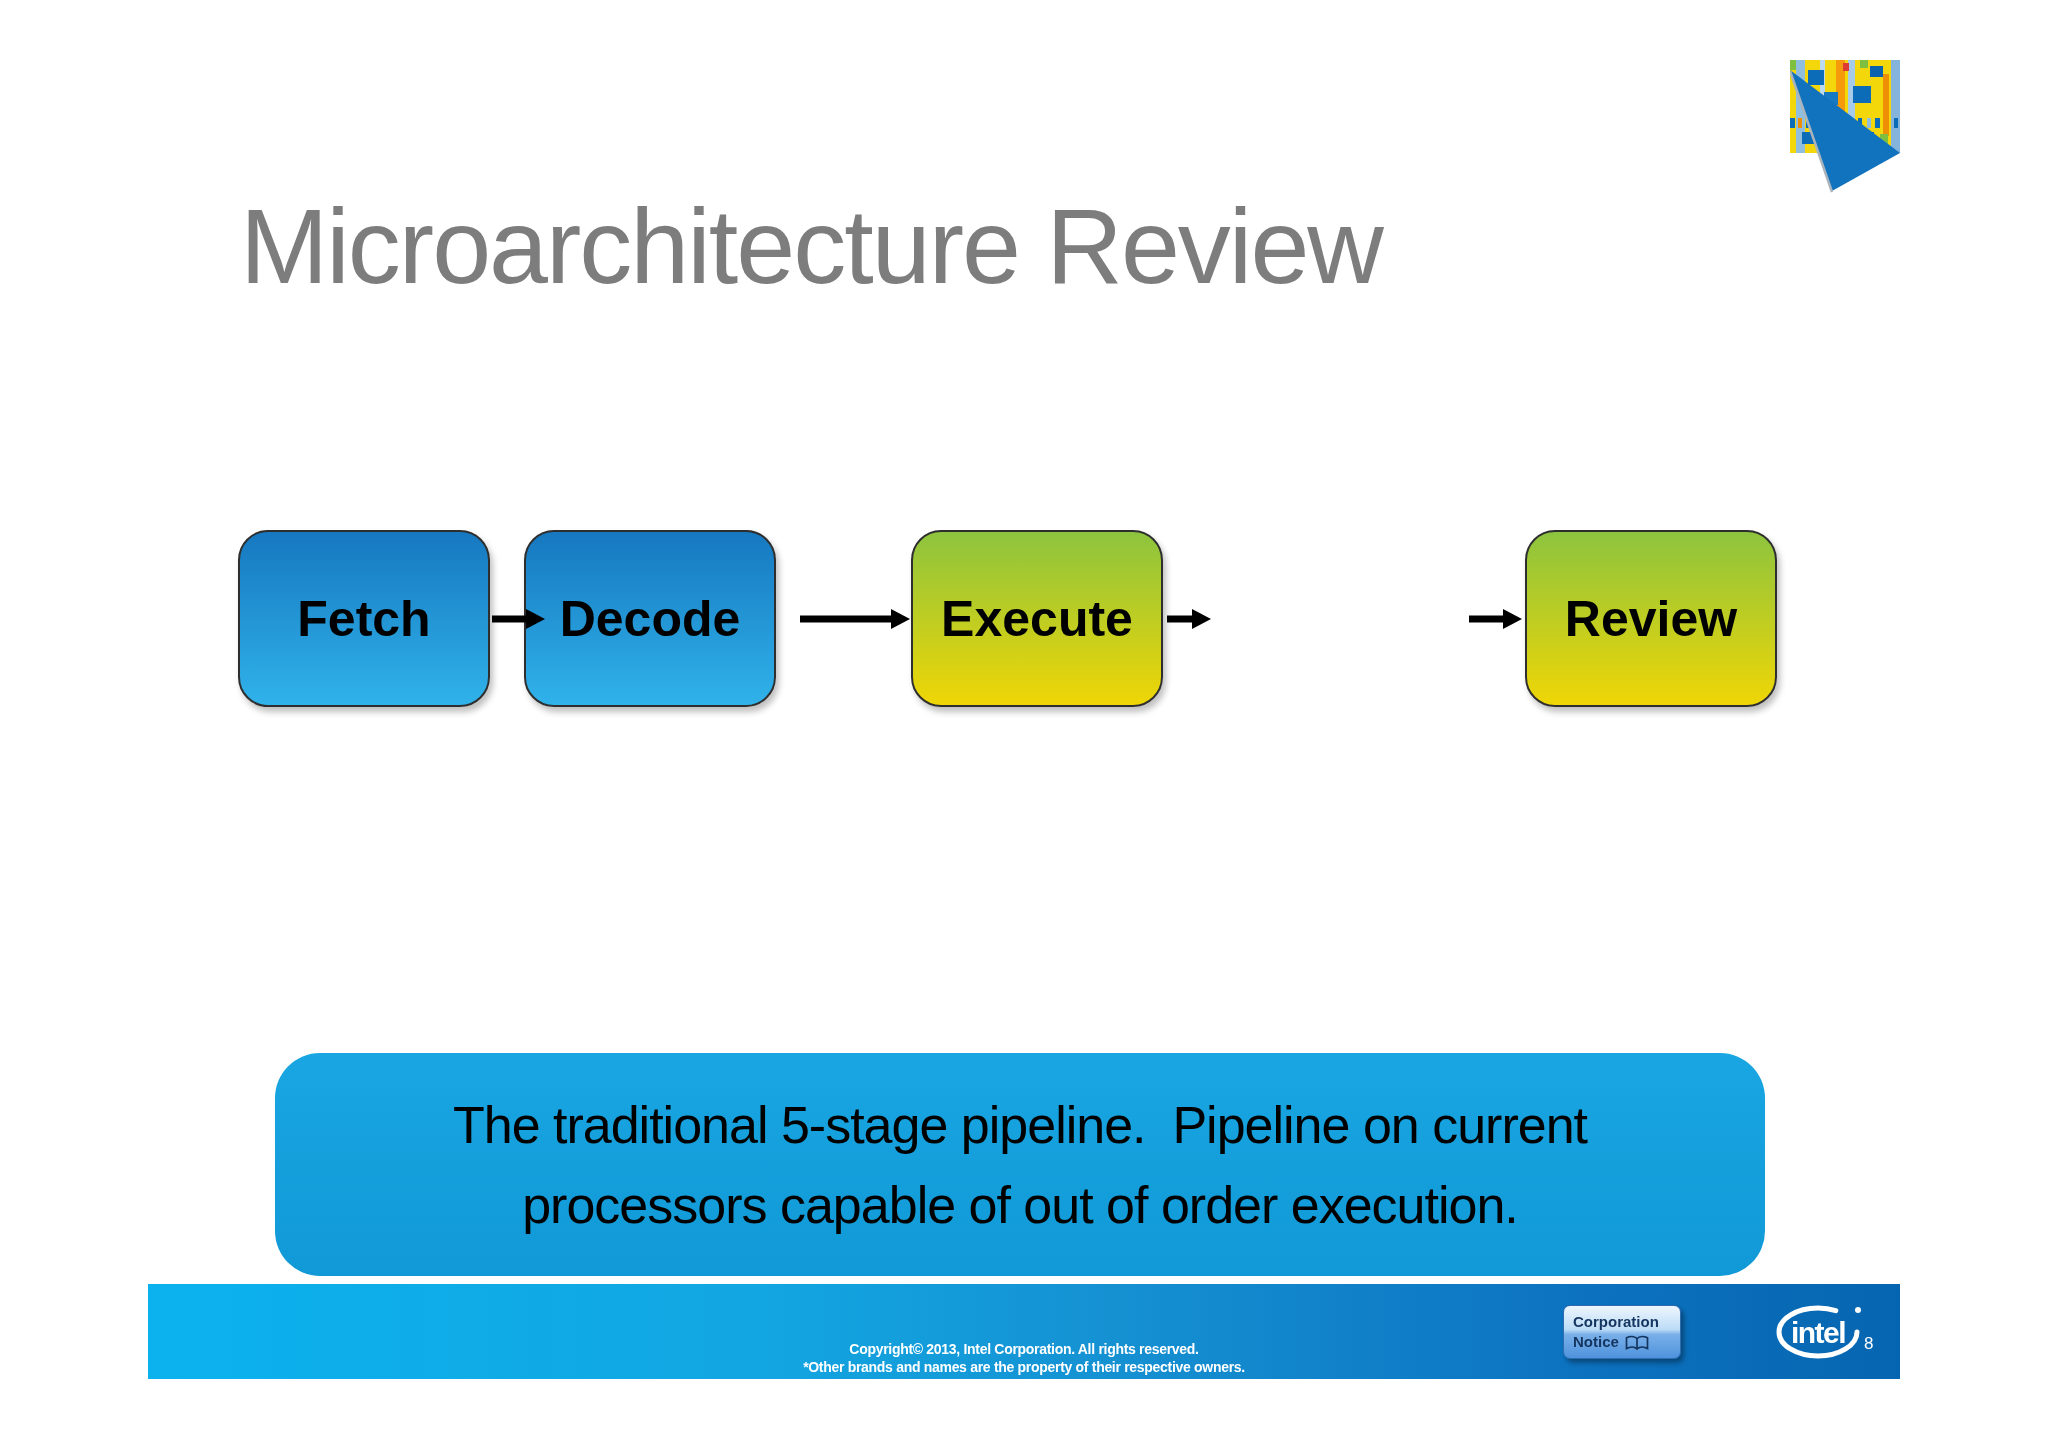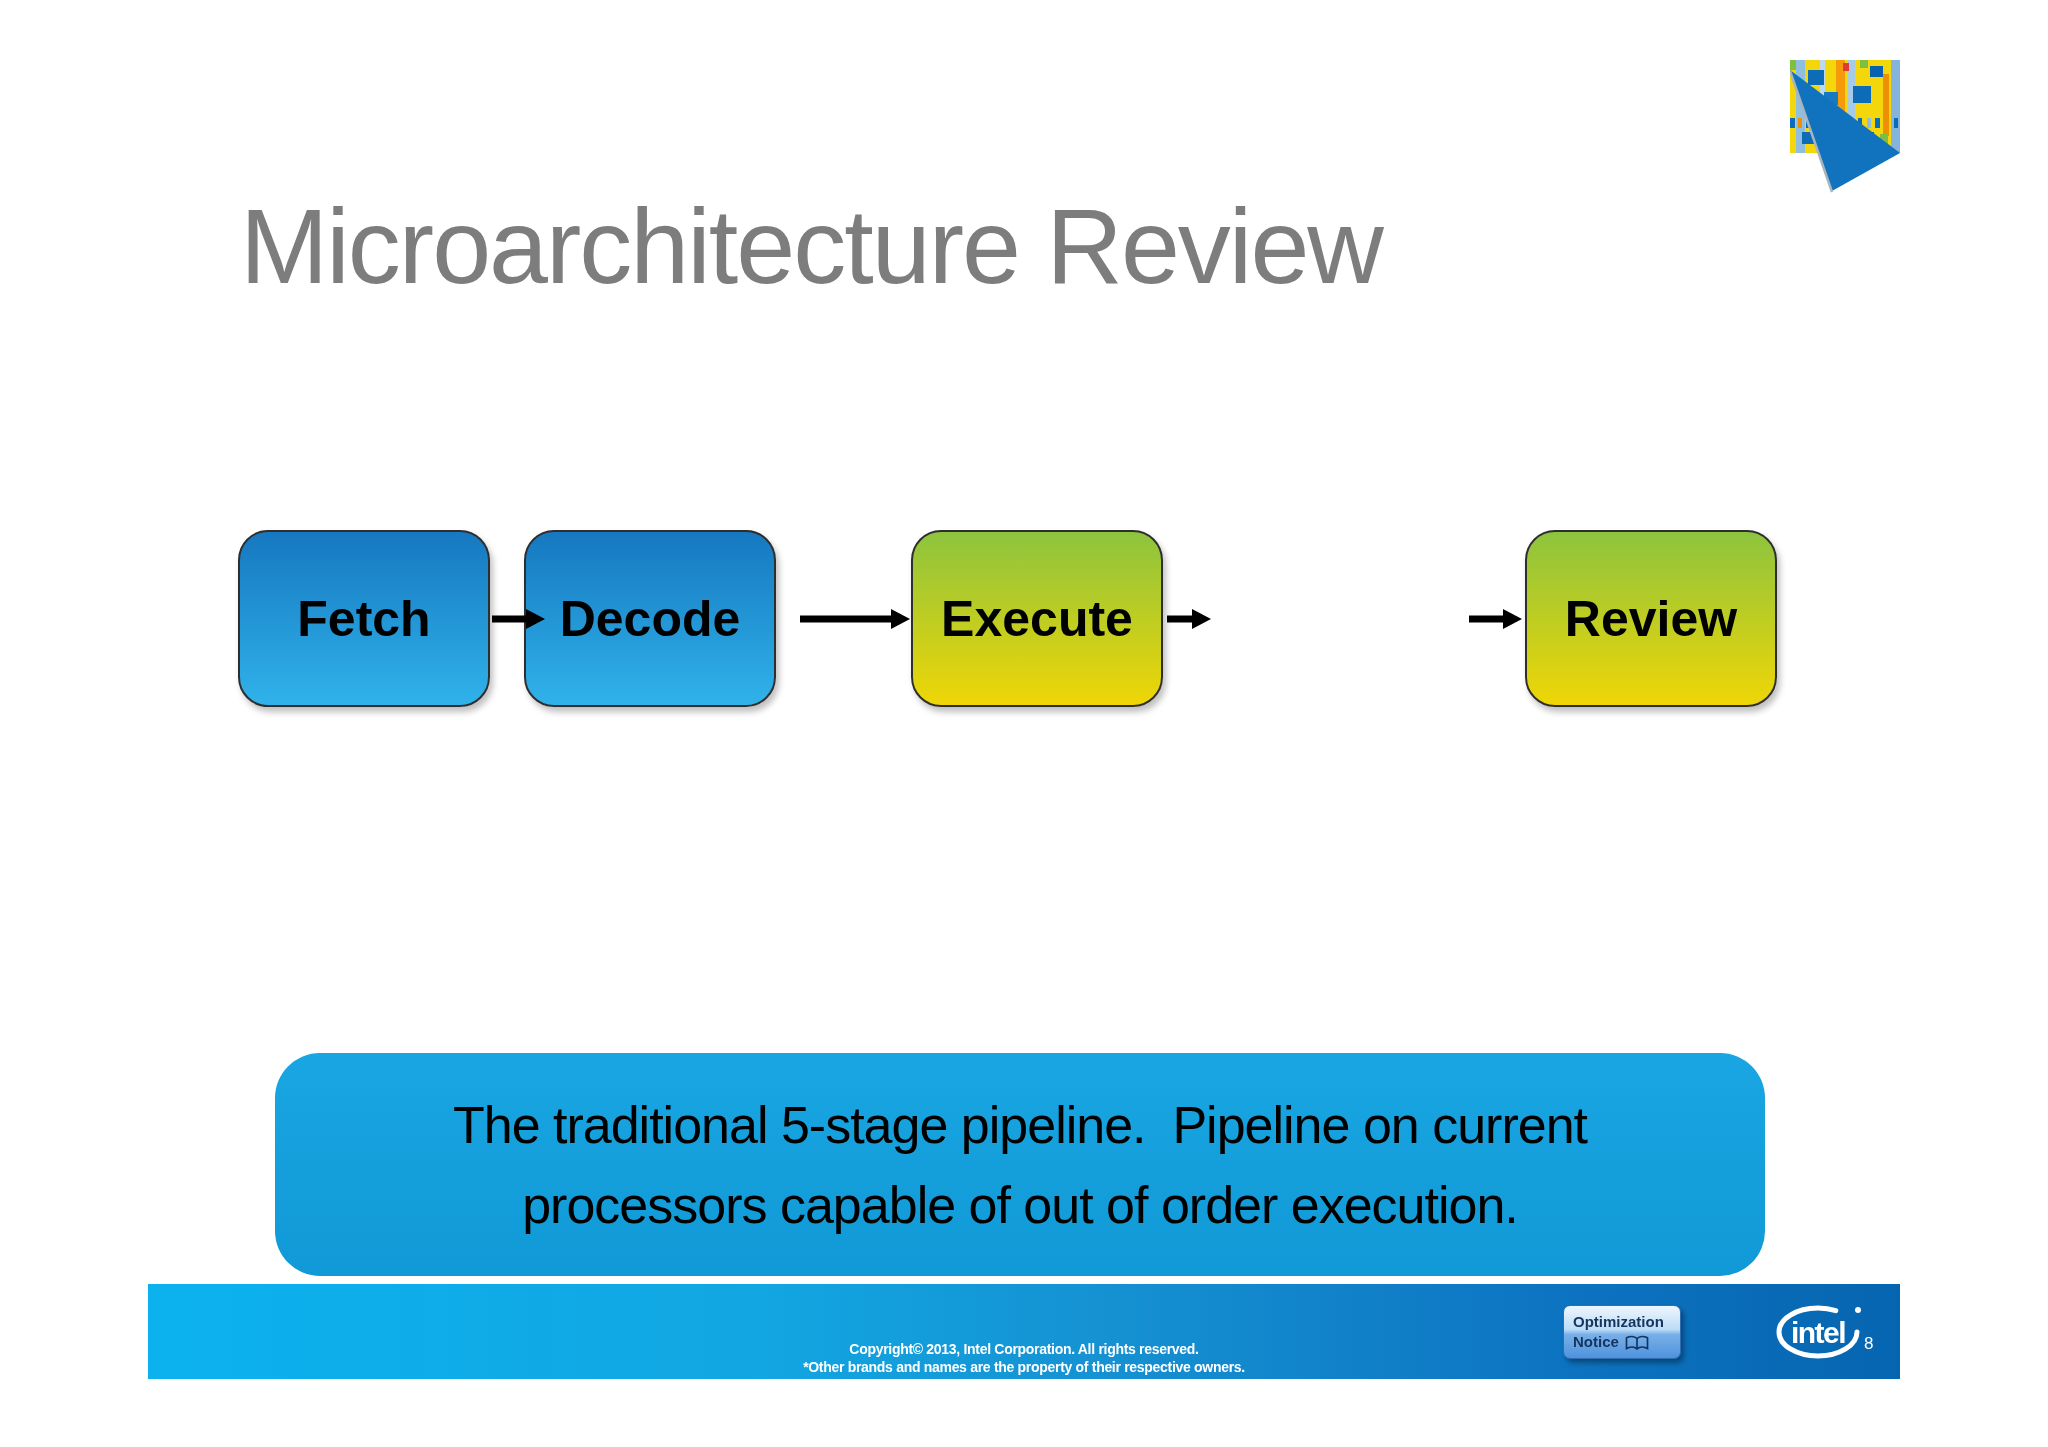--- a/index.html
+++ b/index.html
@@ -178,21 +178,21 @@
   </div>
 
   <div class="footer-bar">
 
     <div class="copyright">
       <div>Copyright© 2013, Intel Corporation. All rights reserved.</div>
       <div>*Other brands and names are the property of their respective owners.</div>
     </div>
 
     <div class="opt-notice">
-      <div>Optimization</div>
+      <div>Corporation</div>
       <div class="notice-row">
         <span>Notice</span>
         <svg width="24" height="17" viewBox="0 0 24 17">
           <path d="M12 3.5 C9.5 1 5 1 1.5 2.8 L1.5 13.5 C5 11.5 9.5 11.5 12 14 C14.5 11.5 19 11.5 22.5 13.5 L22.5 2.8 C19 1 14.5 1 12 3.5 Z" fill="none" stroke="#14355f" stroke-width="1.7"></path>
           <line x1="12" y1="3.5" x2="12" y2="14" stroke="#14355f" stroke-width="1.7"></line>
         </svg>
       </div>
     </div>
 
     <div class="intel-logo">

